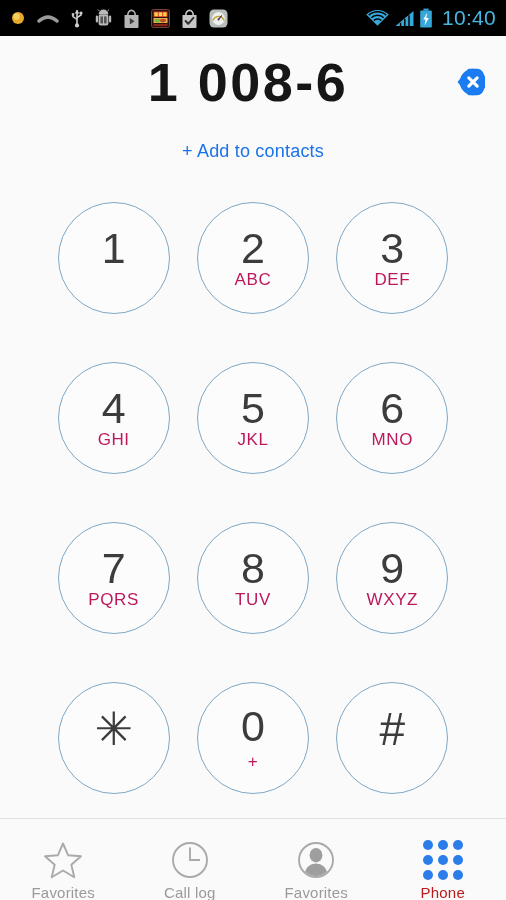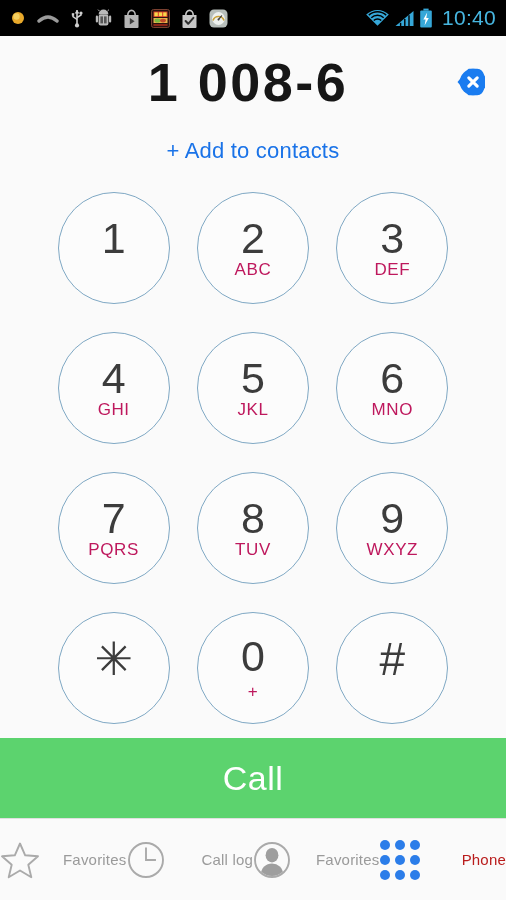--- a/index.html
+++ b/index.html
@@ -86,21 +86,21 @@
   
   .add-contacts-row {
     height: 46px;
     flex: 0 0 46px;
     display: flex;
     align-items: center;
     justify-content: center;
   }
   .add-contacts {
     color: #1a73e8;
-    font-size: 22px;
+    font-size: 18px;
     letter-spacing: 0.2px;
   }
 
   
   .keypad {
     flex: 1 1 auto;
     display: grid;
     grid-template-columns: repeat(3, 1fr);
     grid-template-rows: repeat(4, 1fr);
     align-content: start;
@@ -172,23 +172,23 @@
     flex: 0 0 82px;
     height: 82px;
     background: #fafafa;
     border-top: 1px solid #e0e0e0;
     display: flex;
     align-items: stretch;
   }
   .navitem {
     flex: 1 1 0;
     display: flex;
-    flex-direction: row;
-    align-items: center;
-    justify-content: space-between;
+    flex-direction: column;
+    align-items: center;
+    justify-content: flex-end;
     gap: 5px;
     cursor: pointer;
   }
   .nav-icon {
     height: 40px;
     display: flex;
     align-items: center;
     justify-content: center;
     line-height: 0;
   }
@@ -404,23 +404,20 @@
       <span class="key-letters plus">+</span>
     </div>
 
     <div class="key sym-key">
       <span class="key-digit sym">#</span>
       <span class="key-letters empty"></span>
     </div>
 
   </div>
 
-  <div class="call-btn">
-    <span class="call-label">Call</span>
-  </div>
 
   <div class="bottomnav">
 
     <div class="navitem">
       <span class="nav-icon">
         <svg width="40" height="38" viewBox="0 0 40 38">
           <path d="M20 2.5 L25.2 14.3 L38 15.3 L28.3 23.8 L31.3 36.2 L20 29.5 L8.7 36.2 L11.7 23.8 L2 15.3 L14.8 14.3 Z" fill="none" stroke="#aaaaaa" stroke-width="1.9" stroke-linejoin="round"></path>
         </svg>
       </span>
       <span class="nav-label">Favorites</span>

